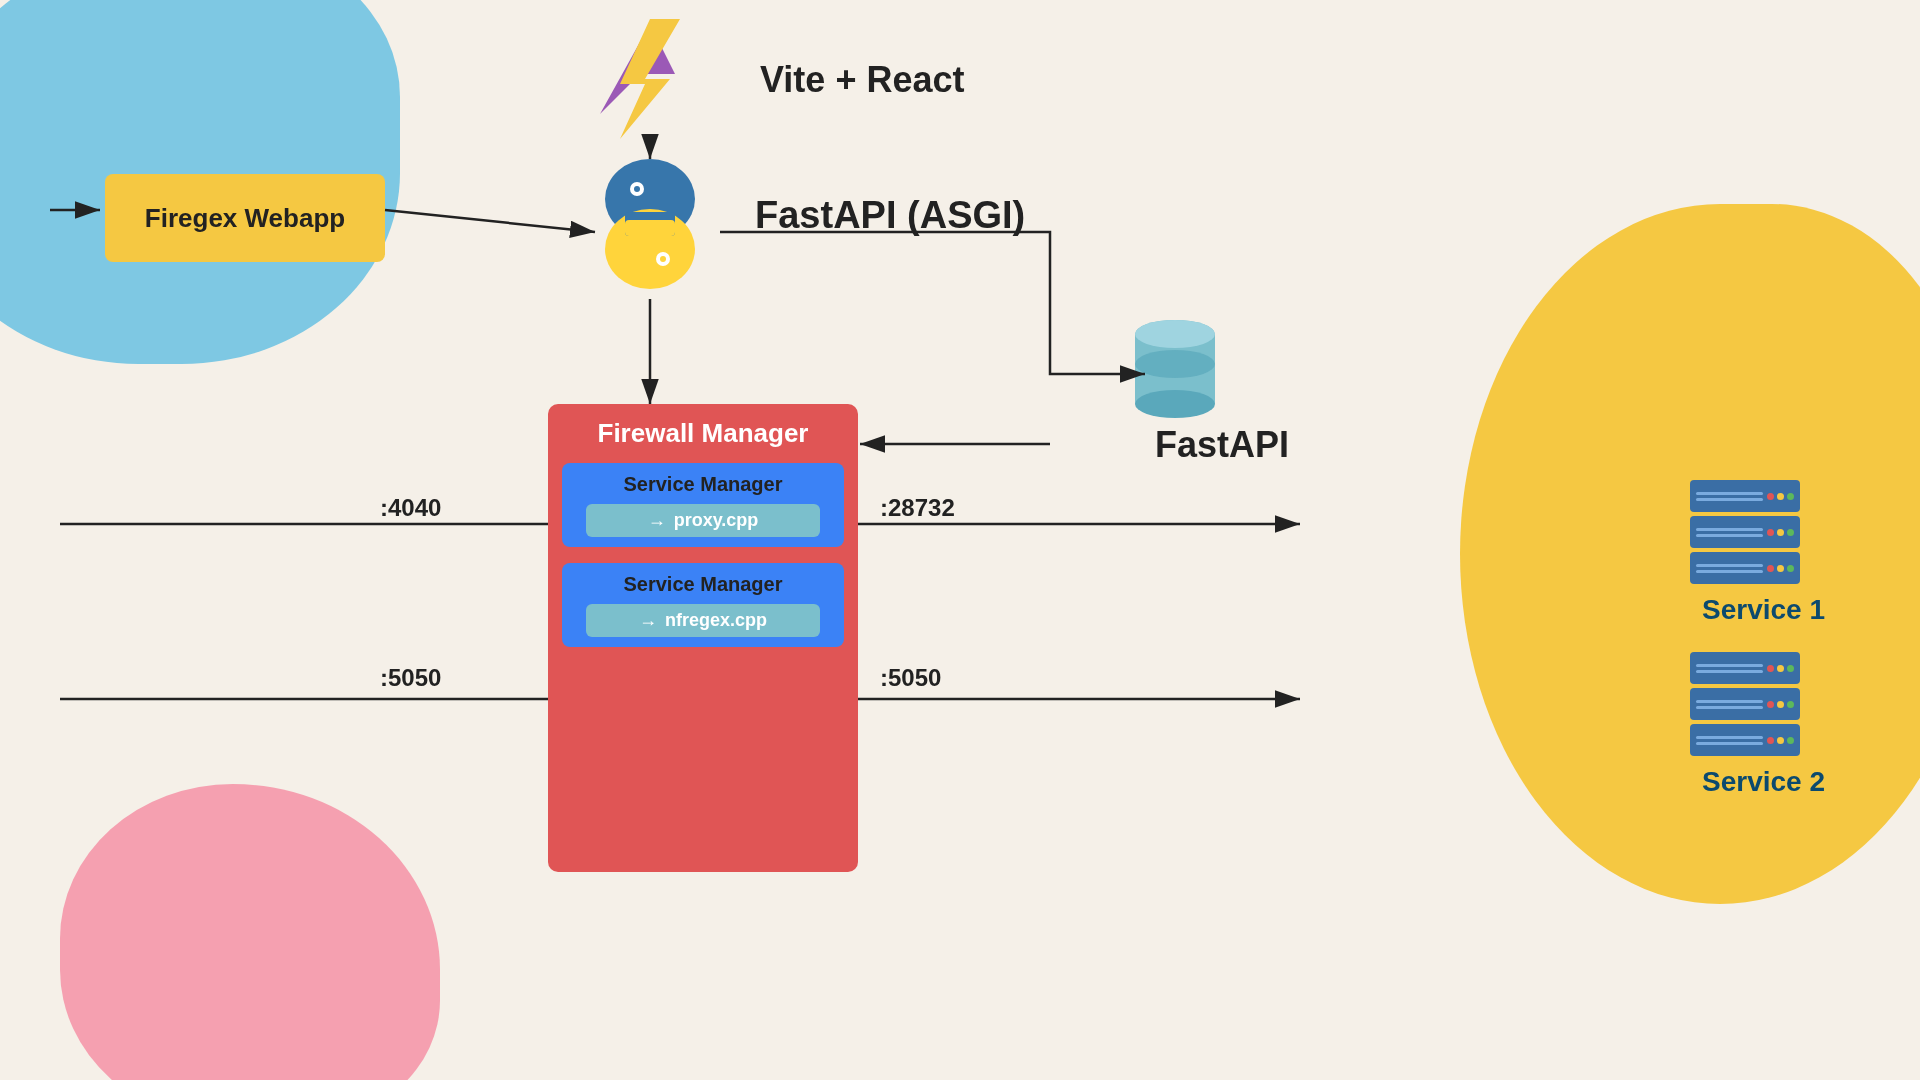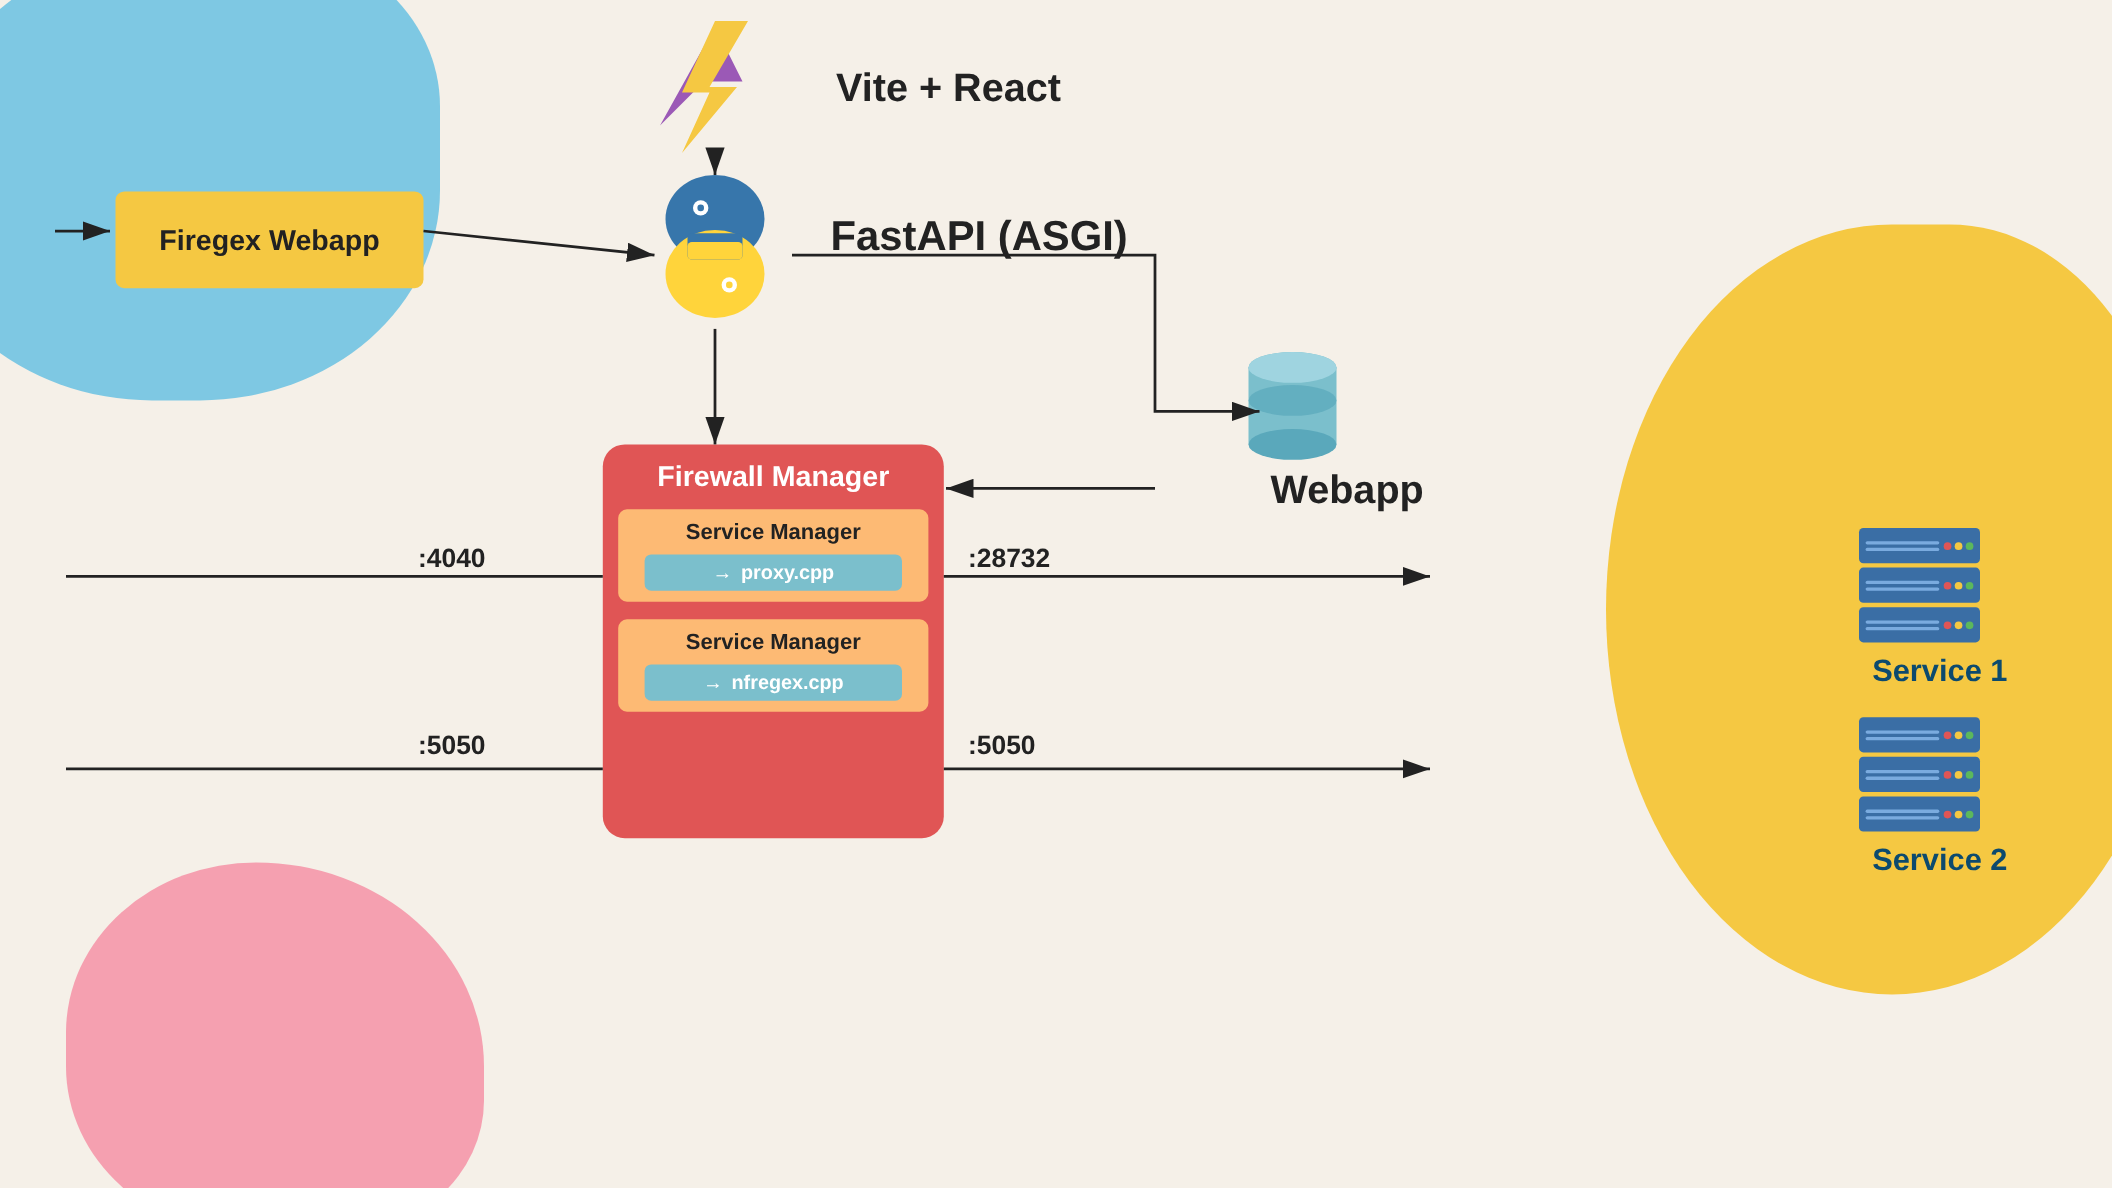--- a/index.html
+++ b/index.html
@@ -108,36 +108,36 @@
       font-weight: bold;
       color: #222;
     }
 
     
     .firewall-box {
       position: absolute;
       top: 400px;
       left: 548px;
       width: 310px;
-      height: 358px;
+      height: 468px;
       background: #e05555;
-      border-radius: 20px;
+      border-radius: 10px;
       padding: 14px;
     }
     .firewall-title {
       text-align: center;
       font-size: 26px;
       font-weight: bold;
       color: #fff;
       margin-bottom: 14px;
     }
 
     
     .service-manager-box {
-      background: #fdba74;
+      background: #3b82f6;
       border-radius: 8px;
       padding: 10px 24px;
       margin-bottom: 16px;
     }
     .service-manager-title {
       font-size: 20px;
       font-weight: bold;
       color: #222;
       margin-bottom: 8px;
       text-align: center;
@@ -307,21 +307,21 @@
     <svg width="90" height="110" viewBox="0 0 90 110">
       <ellipse cx="45" cy="20" rx="40" ry="14" fill="#7bbfcc"></ellipse>
       <rect x="5" y="20" width="80" height="70" fill="#7bbfcc"></rect>
       <ellipse cx="45" cy="90" rx="40" ry="14" fill="#5aa8bb"></ellipse>
       <ellipse cx="45" cy="50" rx="40" ry="14" fill="#5aa8bb" opacity="0.7"></ellipse>
       <ellipse cx="45" cy="20" rx="40" ry="14" fill="#9fd4e0"></ellipse>
     </svg>
   </div>
 
   <div class="sqlite-label">
-    <span>Webapp</span>
+    <span>FastAPI</span>
   </div>
 
   <div class="port-label" style="top: 490px; left: 380px;">:4040</div>
   <div class="port-label" style="top: 490px; left: 880px;">:28732</div>
   <div class="port-label" style="top: 660px; left: 380px;">:5050</div>
   <div class="port-label" style="top: 660px; left: 880px;">:5050</div>
 
   <div class="rack-group" style="top: 476px; right: 120px;">
     <div class="rack-unit">
       <div class="rack-lines">

